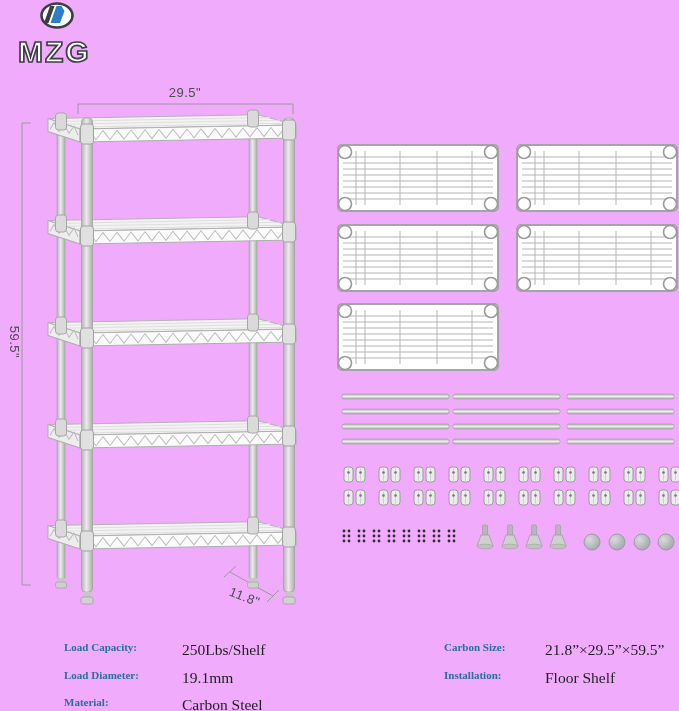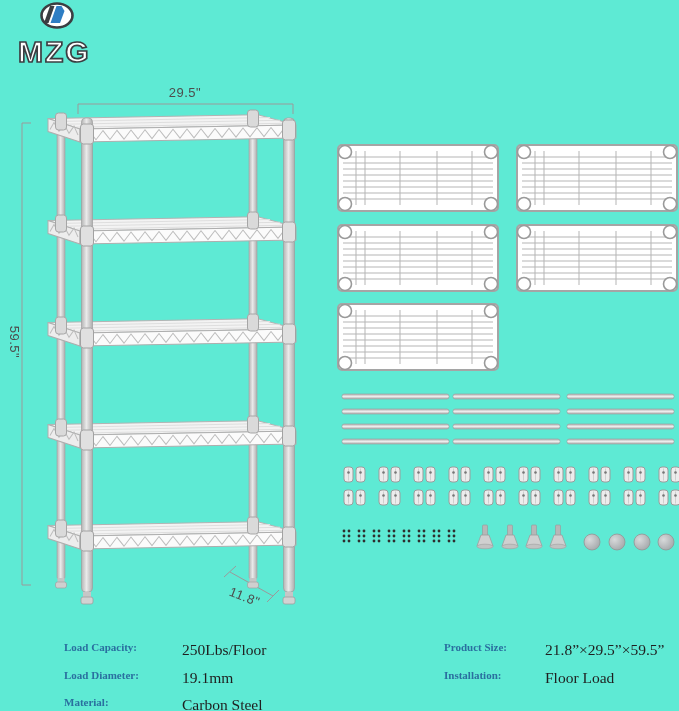--- a/index.html
+++ b/index.html
@@ -1,17 +1,17 @@
 <!DOCTYPE html>
 <html><head>
 <meta charset="utf-8">
 <style>
   html,body{margin:0;padding:0;background:#ffffff;}
   .stage{
-    position:relative;width:679px;height:711px;background:#5eead4;overflow:hidden;
+    position:relative;width:679px;height:711px;background:#f0abfc;overflow:hidden;
     font-family:"Liberation Sans",sans-serif;
   }
   .artwork{position:absolute;left:0;top:0;}
   .dim-text{
     font-family:"Liberation Sans",sans-serif;
     font-size:13px;fill:#4d4d4d;letter-spacing:0.5px;
   }
   .logo-text{
     font-family:"Liberation Sans",sans-serif;font-weight:bold;
     font-size:30px;letter-spacing:2px;fill:#ffffff;stroke:#3b3e42;stroke-width:1.7px;
@@ -271,32 +271,32 @@
     <g>
       <use href="#cap" x="592" y="542"></use>
         <use href="#cap" x="617" y="542"></use>
       <use href="#cap" x="642" y="542"></use>
         <use href="#cap" x="666" y="542"></use>
     </g>
   </svg>
 
   <div class="spec-row l-col" style="left:20px;top:641px;">
     <span class="spec-label">Load Capacity:</span>
-    <span class="spec-value">250Lbs/Floor</span>
+    <span class="spec-value">250Lbs/Shelf</span>
   </div>
   <div class="spec-row l-col" style="left:20px;top:669px;">
     <span class="spec-label">Load Diameter:</span>
     <span class="spec-value">19.1mm</span>
   </div>
   <div class="spec-row l-col" style="left:20px;top:696px;">
     <span class="spec-label">Material:</span>
     <span class="spec-value">Carbon Steel</span>
   </div>
   <div class="spec-row r-col" style="left:400px;top:641px;">
-    <span class="spec-label">Product Size:</span>
+    <span class="spec-label">Carbon Size:</span>
     <span class="spec-value">21.8”×29.5”×59.5”</span>
   </div>
   <div class="spec-row r-col" style="left:400px;top:669px;">
     <span class="spec-label">Installation:</span>
-    <span class="spec-value">Floor Load</span>
+    <span class="spec-value">Floor Shelf</span>
   </div>
 
 </div>
 
 </body></html>

